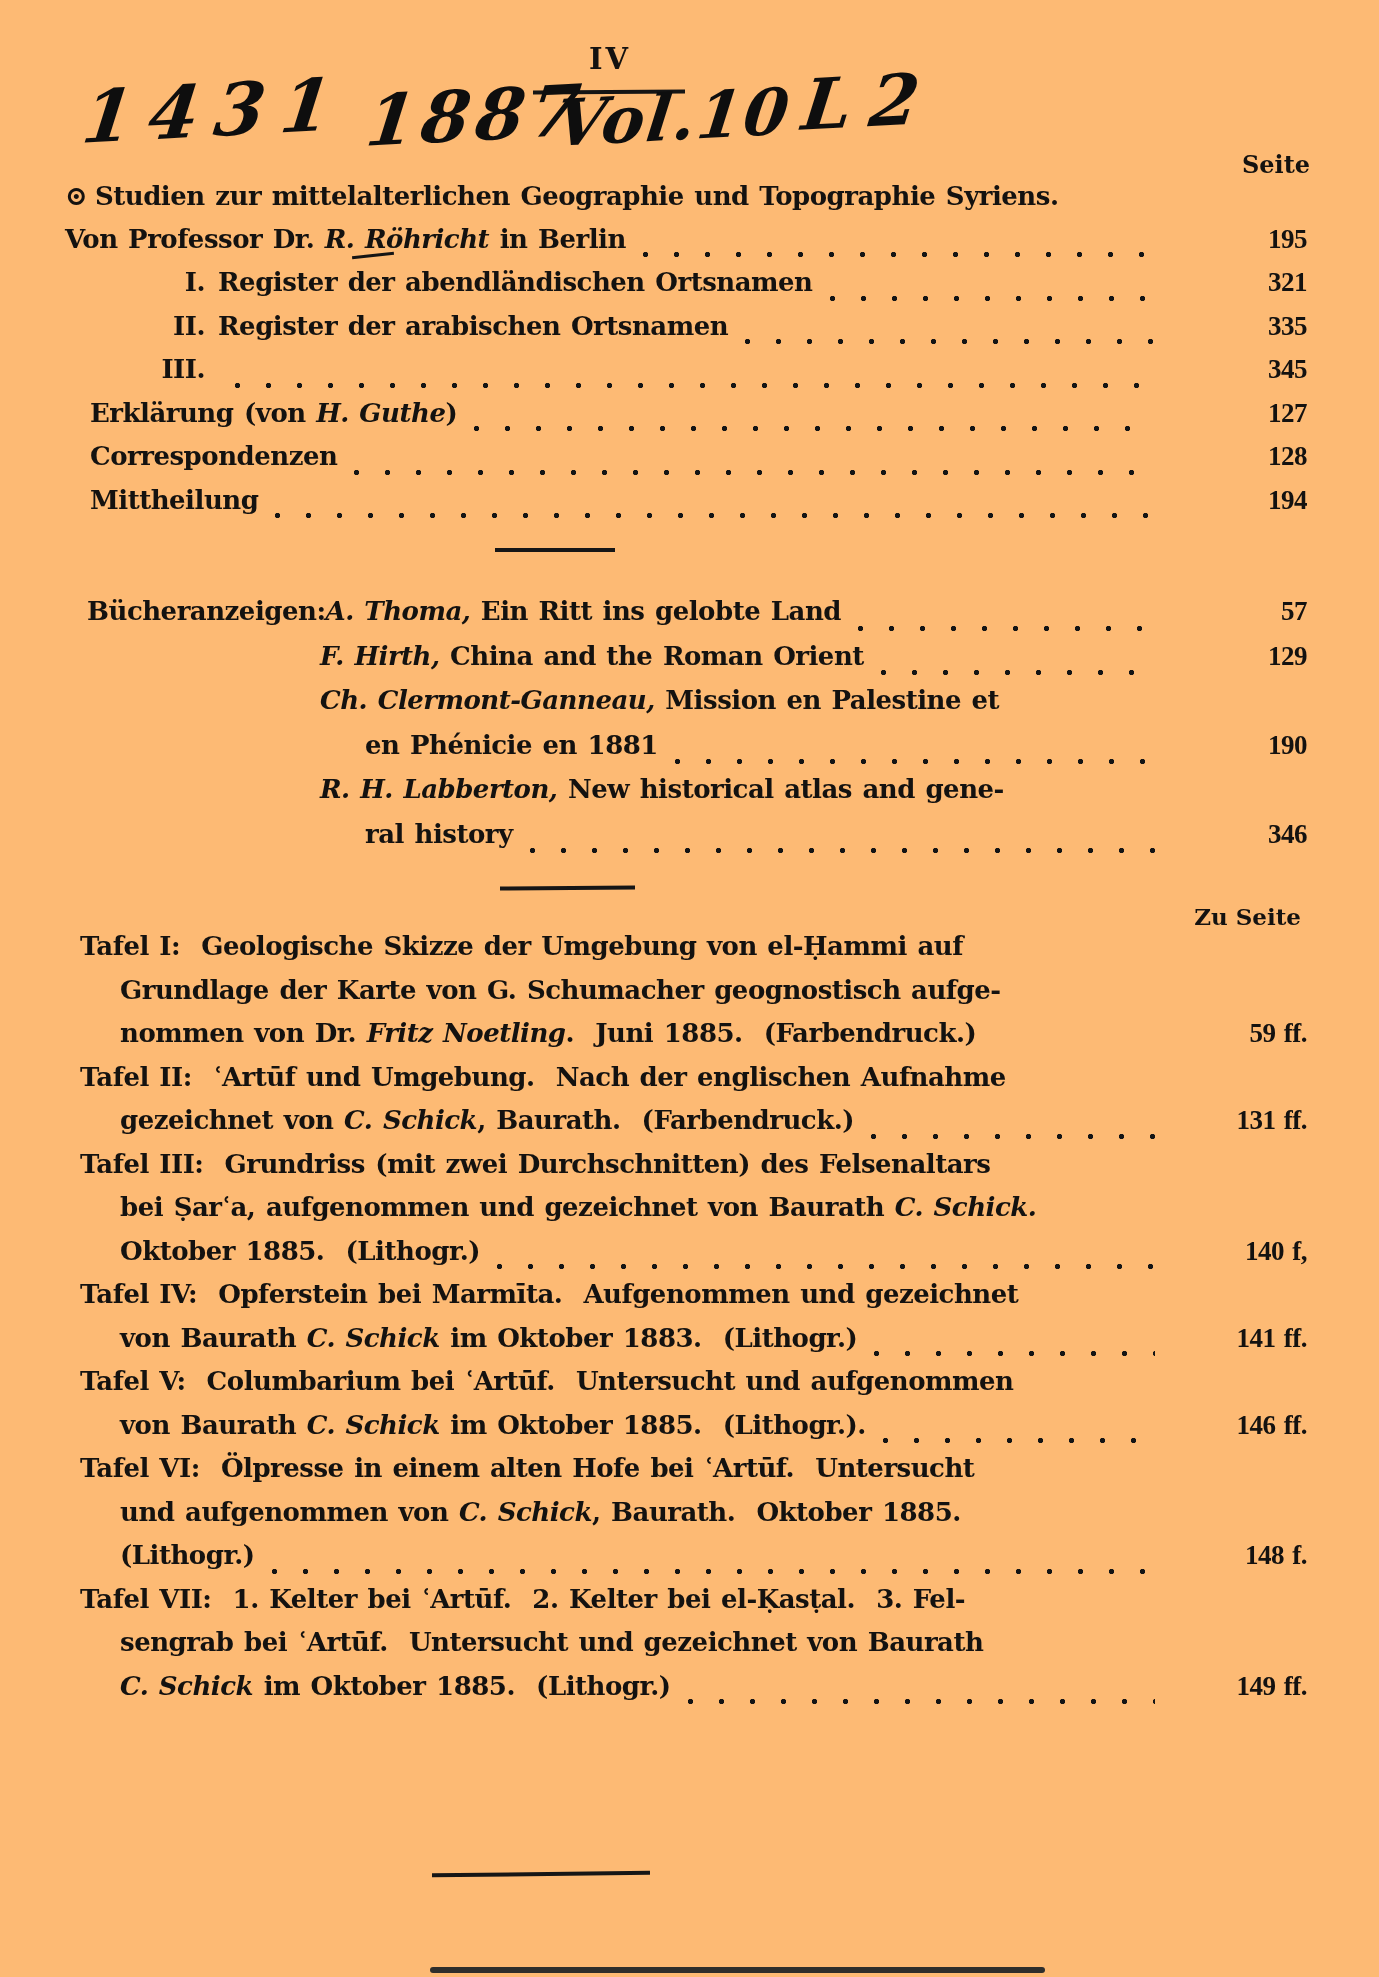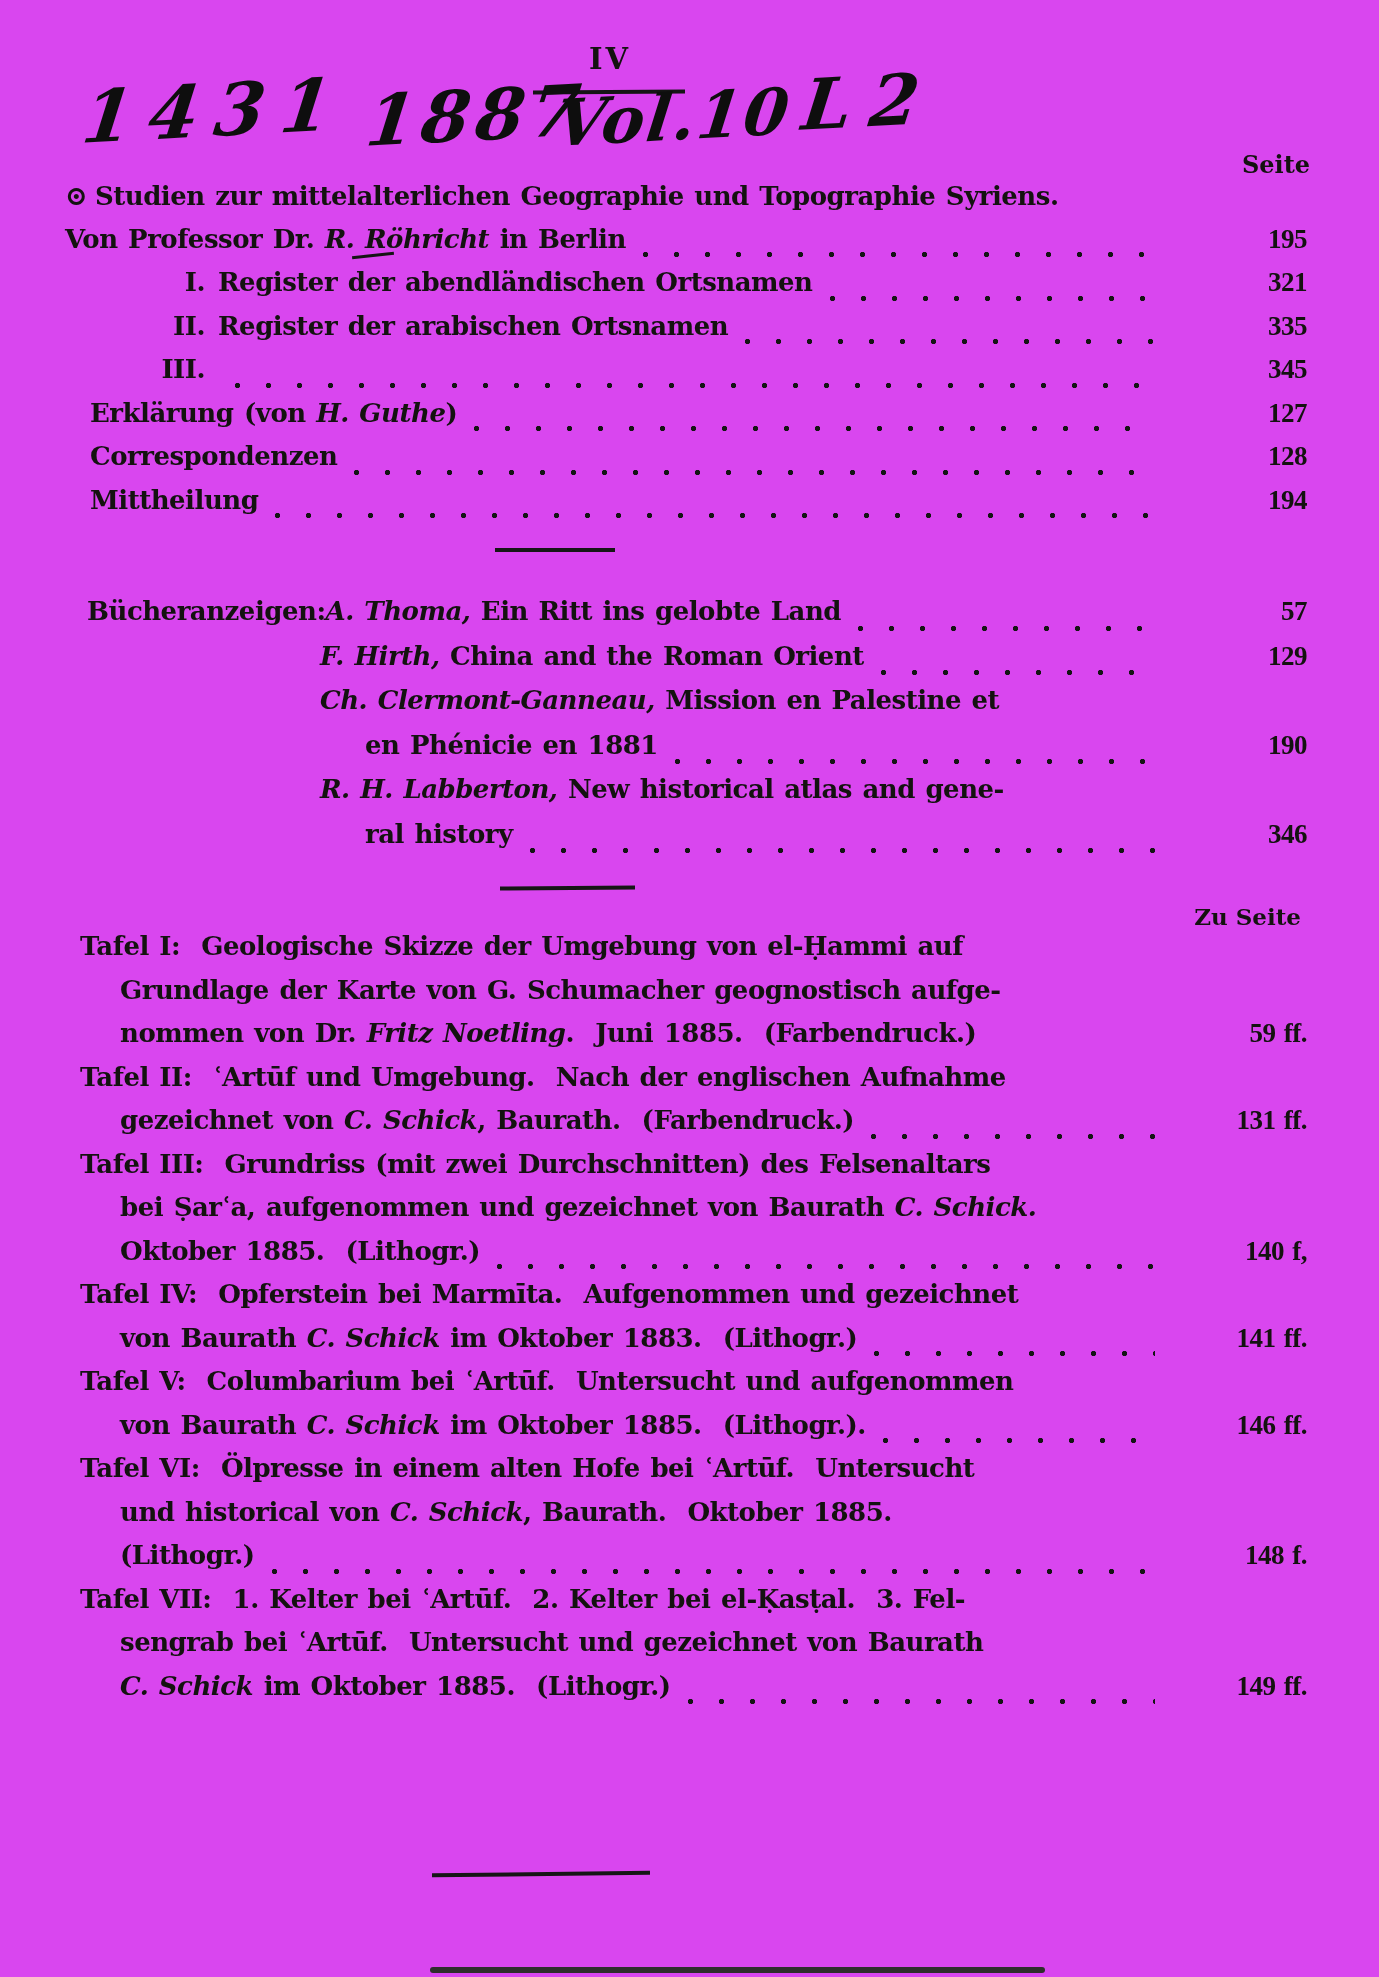--- a/index.html
+++ b/index.html
@@ -1,18 +1,18 @@
 <!DOCTYPE html>
 <html><head>
 <meta charset="utf-8">
 <style>
   html,body{margin:0;padding:0;background:#e8e8e6;}
   .page{
     position:relative;width:1379px;height:1977px;margin:0 auto;
-    background:#d946ef;color:#141210;overflow:hidden;
+    background:#fdba74;color:#141210;overflow:hidden;
     font-family:"DejaVu Serif","Liberation Serif",serif;
     font-weight:700;
   }
   
   .folio{position:absolute;left:535px;top:42px;width:150px;text-align:center;
     font-size:29px;letter-spacing:3px;}
   .folio-rule{position:absolute;left:533px;top:90px;width:152px;height:4px;background:#151515;transform:rotate(-0.4deg);}
   .hw{position:absolute;font-style:italic;color:#0e0e0e;
     transform:rotate(-3deg) skewX(-10deg);transform-origin:left bottom;white-space:pre;}
   .hw-acc{left:78px;top:75px;font-size:72px;letter-spacing:16px;}
@@ -209,21 +209,21 @@
         <span>von Baurath </span>
         <em>C. Schick</em>
         <span> im Oktober 1885.  (Lithogr.).</span>
         <span class="leader"></span>
         <span class="pg">146 ff.</span>
       </div>
     <div class="row in15">
         <span>Tafel VI:  Ölpresse in einem alten Hofe bei ʿArtūf.  Untersucht</span>
       </div>
     <div class="row in55">
-        <span>und historical von </span>
+        <span>und aufgenommen von </span>
         <em>C. Schick</em>
         <span>, Baurath.  Oktober 1885.</span>
       </div>
     <div class="row in55">
         <span>(Lithogr.)</span>
         <span class="leader"></span>
         <span class="pg">148 f.</span>
       </div>
     <div class="row in15">
         <span>Tafel VII:  1. Kelter bei ʿArtūf.  2. Kelter bei el-Ḳasṭal.  3. Fel-</span>

